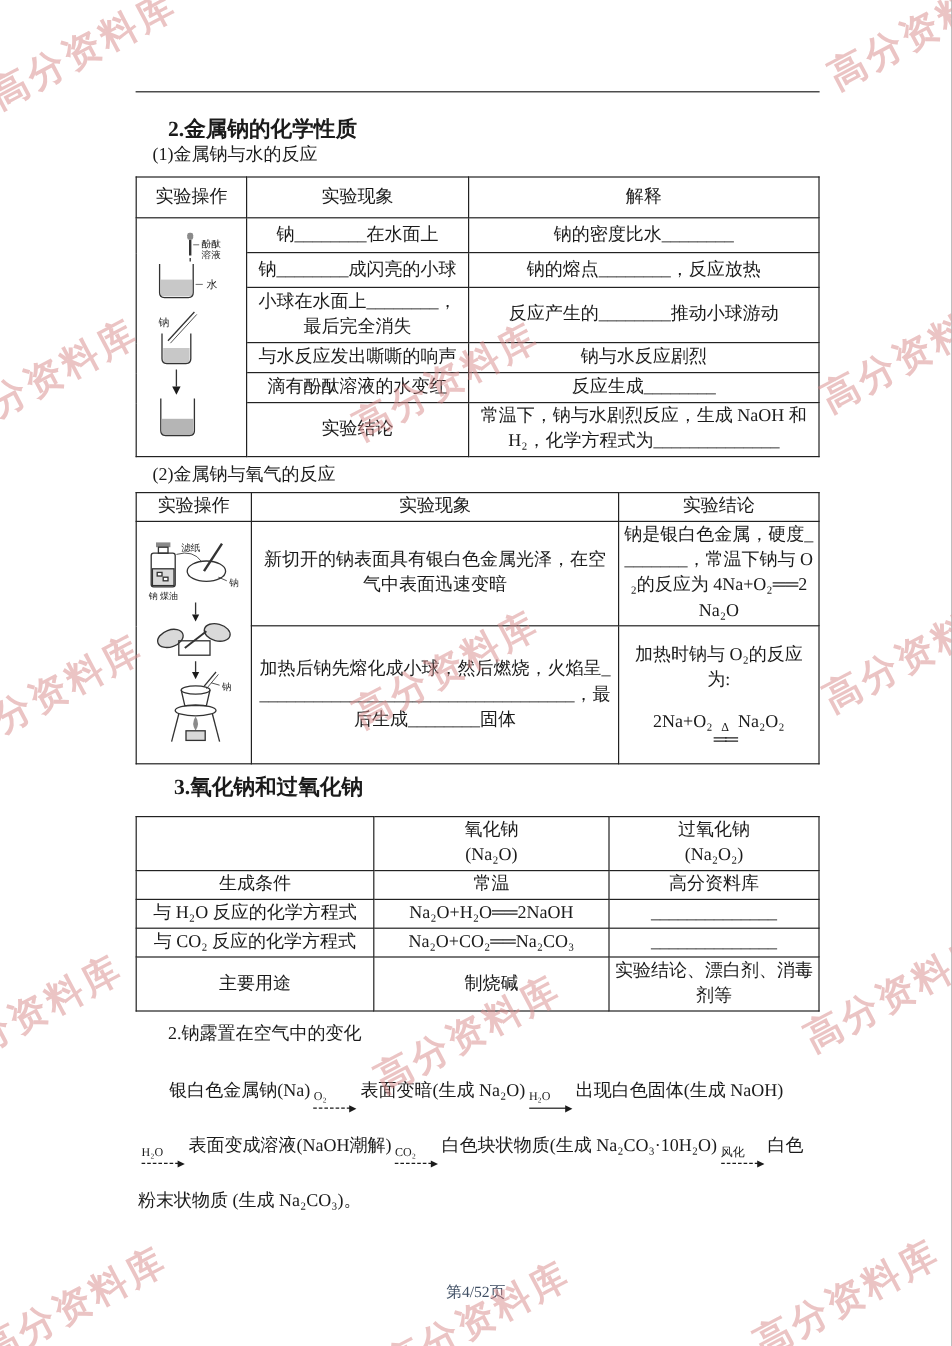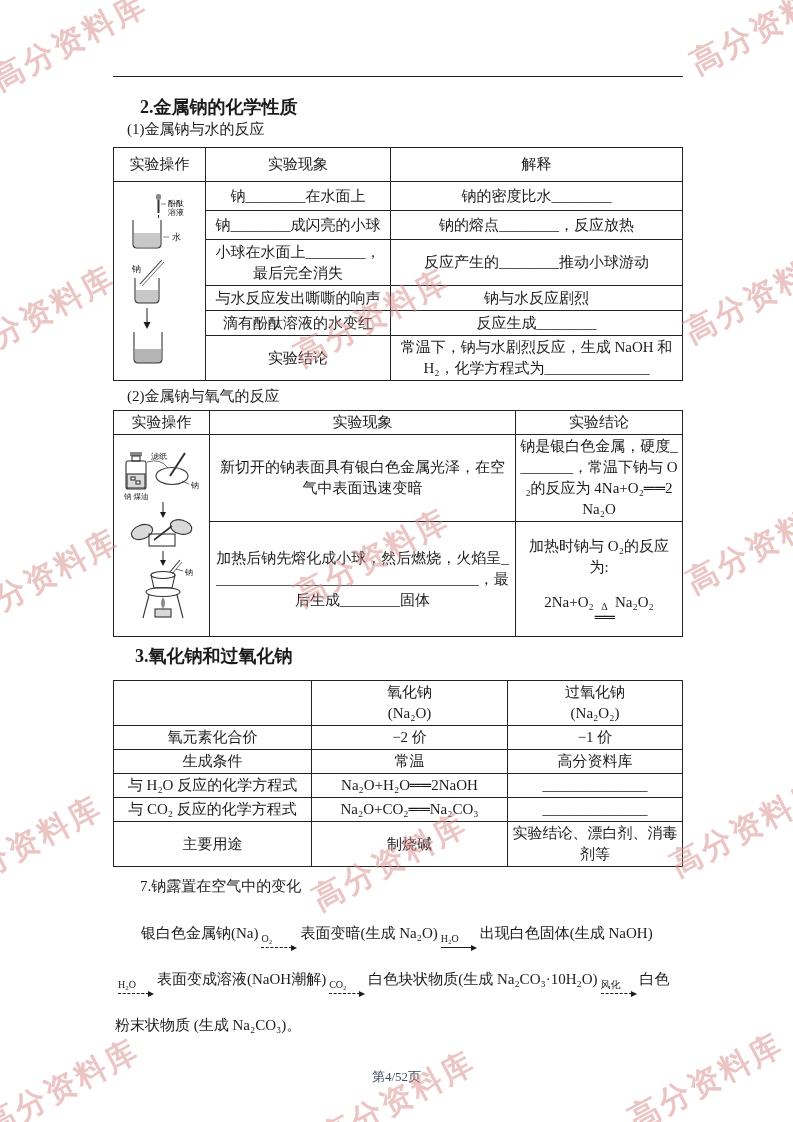--- a/index.html
+++ b/index.html
@@ -5,21 +5,21 @@
   html,body{margin:0;padding:0;background:#888;}
   .page{position:relative;width:793px;height:1122px;margin:0 auto;background:#ffffff;
         font-family:"Liberation Serif","DejaVu Serif",serif;color:#1b1b1b;overflow:hidden;}
   .content{position:absolute;left:113px;top:0;width:570px;}
   .rule{margin-top:76px;border-top:1.6px solid #222;width:570px;}
   .h-bold{font-size:18px;font-weight:700;line-height:20px;}
   .h-reg{font-size:15px;font-weight:400;line-height:20px;}
   .h2{margin:20px 0 2px 27px;}
   .sub1{margin:0 0 8px 14px;}
   .sub2{margin:5px 0 4px 14px;}
-  .h3{margin:9px 0 0 22px;}
+  .h3{margin:9px 0 0 32px;}
   .h4{margin:9px 0 0 27px;}
 
   table{border-collapse:collapse;table-layout:fixed;width:570px;font-size:15px;}
   td,th{border:1.4px solid #222;text-align:center;vertical-align:middle;
         padding:1px 4px;word-break:break-all;line-height:21px;font-weight:400;}
   .ml{white-space:pre-line;}
   .left{text-align:left;}
   .t1 .c1{width:67px;} .t1 .c2{width:176px;}
   .t2 .c1{width:87px;} .t2 .c2{width:297px;}
   .t3 .c1{width:189px;} .t3 .c2{width:187px;}
@@ -202,25 +202,20 @@
     <table class="t3" style="margin-top:14px">
       <tbody>
           <tr>
         <td class="c1" style="height:40px"></td>
         <td class="c2 ml">氧化钠
 (Na₂O)</td>
         <td class="ml">过氧化钠
 (Na₂O₂)</td>
       </tr>
       <tr>
-        <td style="height:21px">氧元素化合价</td>
-        <td>−2 价</td>
-        <td>−1 价</td>
-      </tr>
-      <tr>
         <td style="height:21px">生成条件</td>
         <td>常温</td>
         <td>高分资料库</td>
       </tr>
       <tr>
         <td style="height:21px">与 H₂O 反应的化学方程式</td>
         <td>Na₂O+H₂O══2NaOH</td>
         <td>______________</td>
       </tr>
       <tr>
@@ -229,21 +224,21 @@
         <td>______________</td>
       </tr>
       <tr>
         <td style="height:38px">主要用途</td>
         <td>制烧碱</td>
         <td>实验结论、漂白剂、消毒剂等</td>
       </tr>
     </tbody>
       </table>
 
-    <div class="h-reg h4">7.钠露置在空气中的变化</div>
+    <div class="h-reg h4">2.钠露置在空气中的变化</div>
 
     <div class="flow">
       <span>银白色金属钠(Na)</span><span class="rxn-arrow dashed">
           <span class="lbl">O₂</span>
           <span class="shaft"></span>
         </span><span>表面变暗(生成 Na₂O)</span><span class="rxn-arrow">
           <span class="lbl">H₂O</span>
           <span class="shaft"></span>
         </span><span>出现白色固体(生成 NaOH)</span><span class="rxn-arrow dashed">
           <span class="lbl">H₂O</span>

